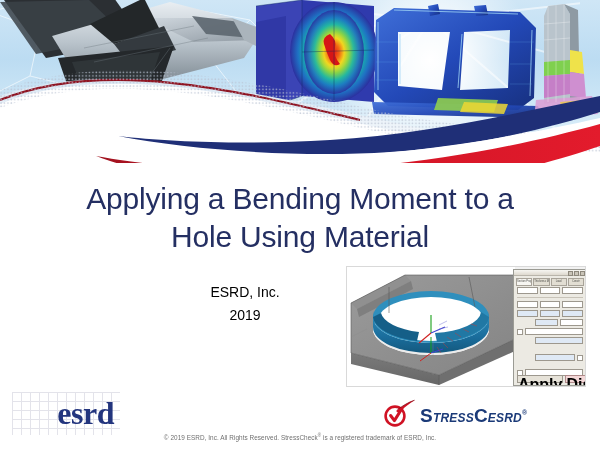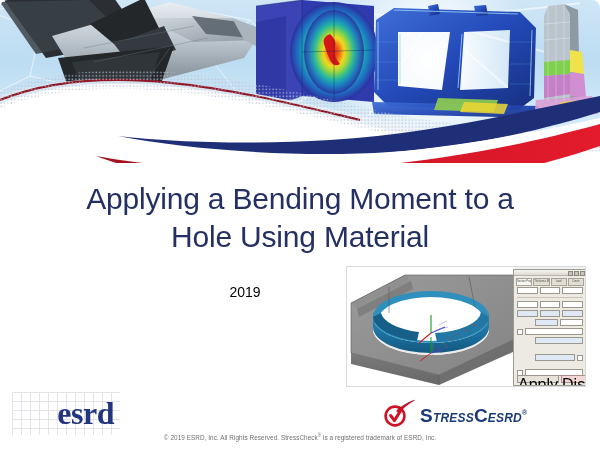--- a/index.html
+++ b/index.html
@@ -2,21 +2,21 @@
 <html><head>
 <meta charset="utf-8">
 <style>
   html,body{margin:0;padding:0;}
   body{
     width:600px;height:450px;overflow:hidden;
     background:#ffffff;
     font-family:"Liberation Sans", sans-serif;
     position:relative;
   }
-  #slide{position:absolute;inset:0;width:600px;height:450px;background:#fff;overflow:hidden;border-radius:8px;}
+  #slide{position:absolute;inset:0;width:600px;height:450px;background:#fff;overflow:hidden;}
 
   
   .banner{position:absolute;left:0;top:0;width:600px;height:166px;overflow:hidden;background:#ffffff;}
   .banner-photo{position:absolute;left:0;top:0;width:600px;height:132px;overflow:hidden;
     background:linear-gradient(180deg,#cfe6f6 0%,#bcdcf2 45%,#d8edf9 100%);}
   
   .mesh{position:absolute;left:0;top:0;width:320px;height:132px;opacity:.75;}
   .mesh line{stroke:#ffffff;stroke-width:.9;opacity:.9}
   .sky-glow{position:absolute;right:60px;top:-40px;width:220px;height:200px;border-radius:50%;
     background:radial-gradient(circle,#ffffff 0%,rgba(255,255,255,.85) 25%,rgba(255,255,255,0) 70%);}
@@ -70,21 +70,21 @@
   .dlg-tabs{display:flex;gap:1px;padding:2px 2px 0 2px;}
   .dlg-tabs span{flex:1;height:6px;background:#e2ded3;border:1px solid #a8a399;font-size:2.6px;line-height:6px;
     color:#4a4a46;text-align:center;overflow:hidden;white-space:nowrap;}
   .dlg-tabs span.on{background:#f7f6f2;}
   .dlg-row{display:flex;align-items:center;gap:2px;padding:1px 3px;font-size:2.8px;color:#3d3d3a;white-space:nowrap;}
   .dlg-row .lbl{width:16px;text-align:right;overflow:hidden;}
   .dlg-row .fld{flex:1;height:5px;background:#ffffff;border:1px solid #9d988e;}
   .dlg-row .fld.sel{background:#dfe9f5;}
   .dlg-row .cb{width:4px;height:4px;background:#fff;border:1px solid #9d988e;}
   .dlg-sep{height:1px;background:#c8c3b8;margin:2px 3px;}
-  .dlg-btns{position:absolute;left:0;right:0;bottom:2px;display:flex;gap:2px;padding:0 3px;}
+  .dlg-btns{position:absolute;left:0;right:0;bottom:2px;display:flex;gap:2px;padding:0 3px;font-weight:bold;}
   .dlg-btns span{flex:1;height:6px;background:#e6e2d8;border:1px solid #9d988e;}
   .dlg-btns span.rec{background:#f3d7d7;border-color:#b08b8b;}
 
   
   .esrd-logo{
     position:absolute;left:12px;top:392px;width:108px;height:43px;
     background:#ffffff;overflow:hidden;border:0;
   }
   .esrd-grid{position:absolute;inset:0;
     background-image:
@@ -323,20 +323,21 @@
       <rect x="0" y="163" width="600" height="6" fill="#ffffff"></rect>
     </svg>
   </div>
 
   <div class="title">
     <span>Applying a Bending Moment to a</span>
     <span class="l2">Hole Using Material</span>
   </div>
 
   <div class="subtitle">
+    <div>ESRD, Inc.</div>
     <div>2019</div>
   </div>
 
   <div class="shot">
 
     <svg class="shot-3d" viewBox="0 0 168 119" preserveAspectRatio="none">
       <defs>
         <linearGradient id="gtop" x1="0" y1="0" x2="1" y2="1">
           <stop offset="0" stop-color="#9b9b9b"></stop>
           <stop offset="1" stop-color="#848484"></stop>

